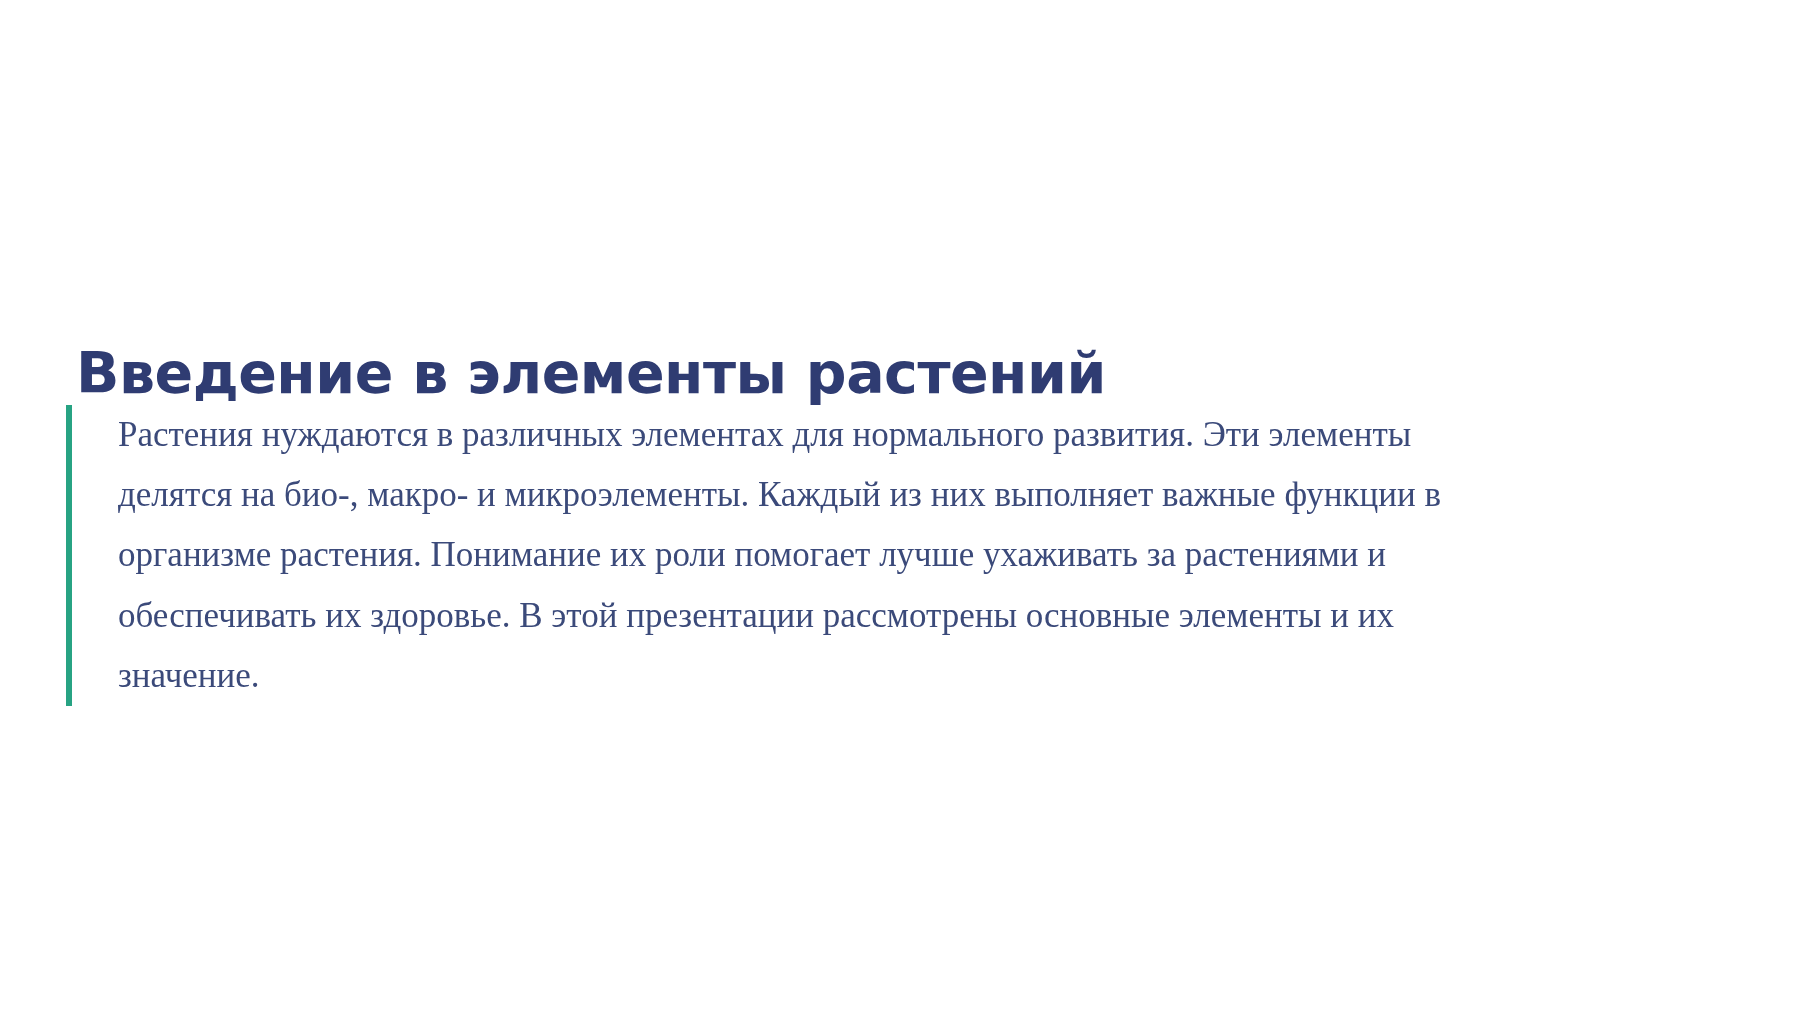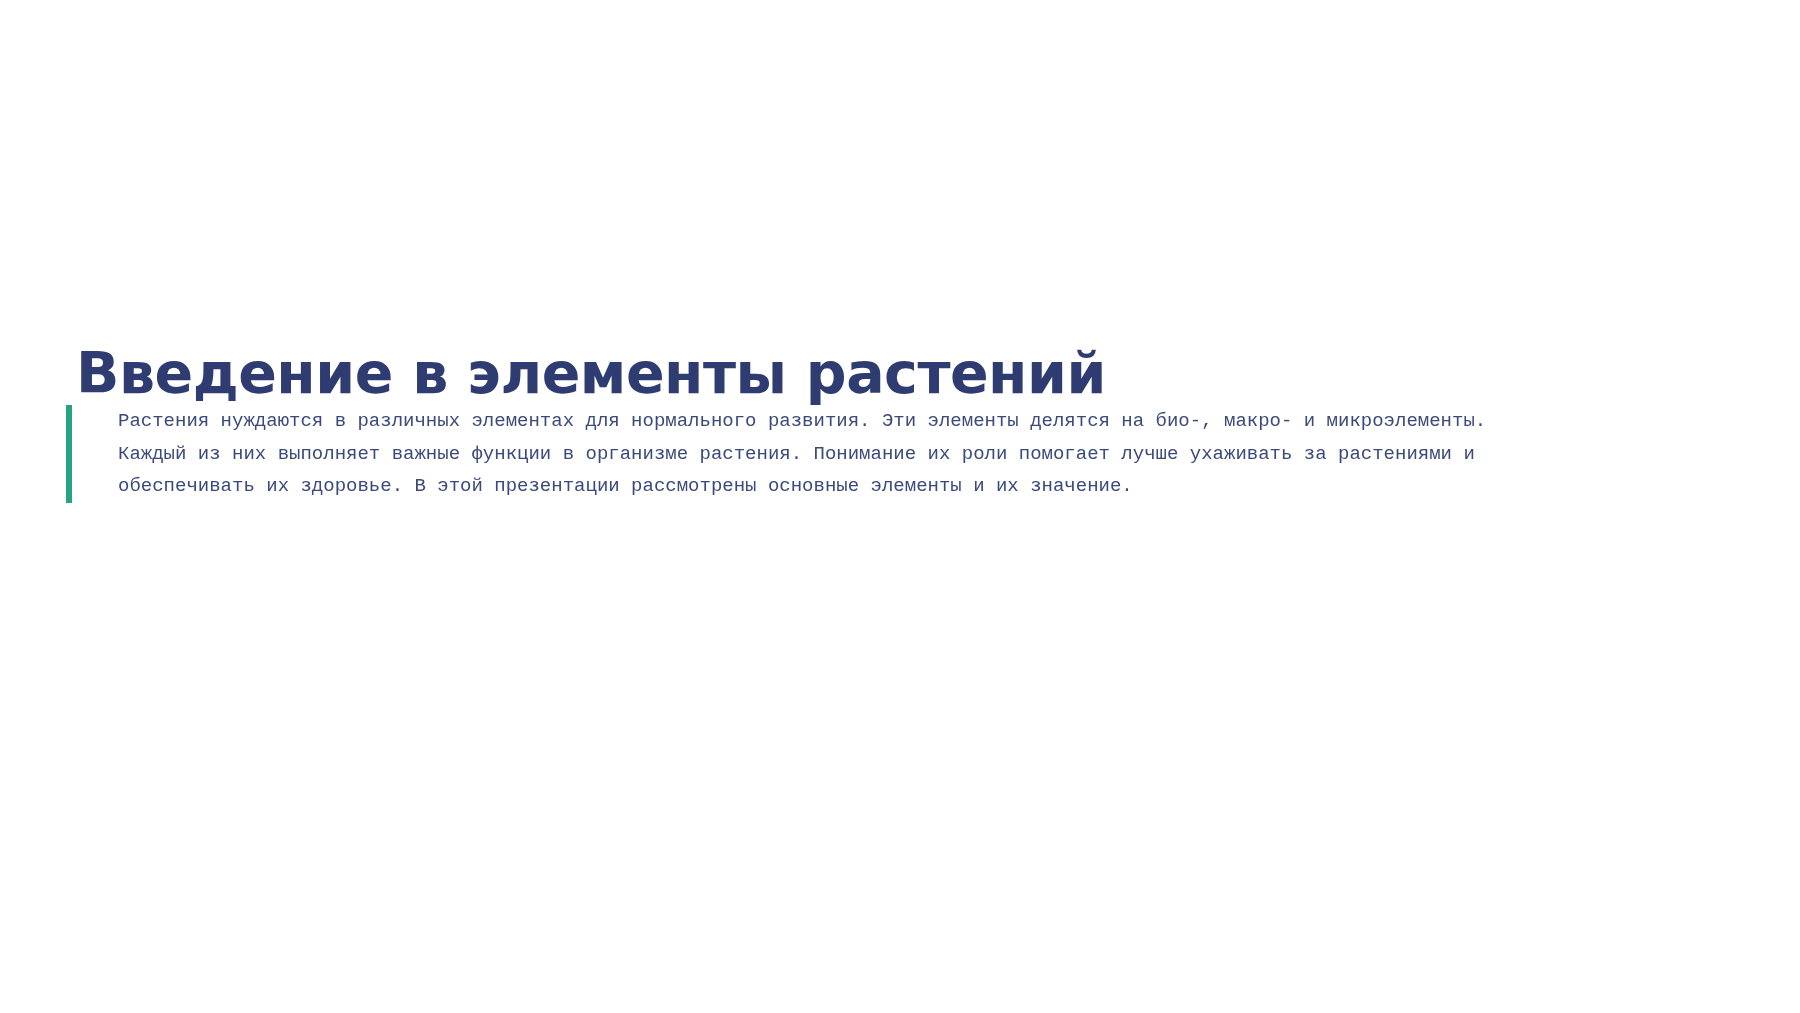--- a/index.html
+++ b/index.html
@@ -54,22 +54,22 @@
     width: 6px;
     background: #27a383;
     border-radius: 0;
     align-self: stretch;
   }
 
   .body-text {
     flex: 1 1 auto;
     margin: 0;
     padding: 0 0 0 46px;
-    font-family: Liberation Mono, monospace;
-    font-size: 19px;
+    font-family: Liberation Serif, serif;
+    font-size: 35px;
     font-weight: 400;
     line-height: 1.72;
     color: #3b4a7a;
     text-align: left;
   }
 </style>
 </head>
 <body>
 
 <div class="slide" style="background: rgb(255, 255, 255);">

